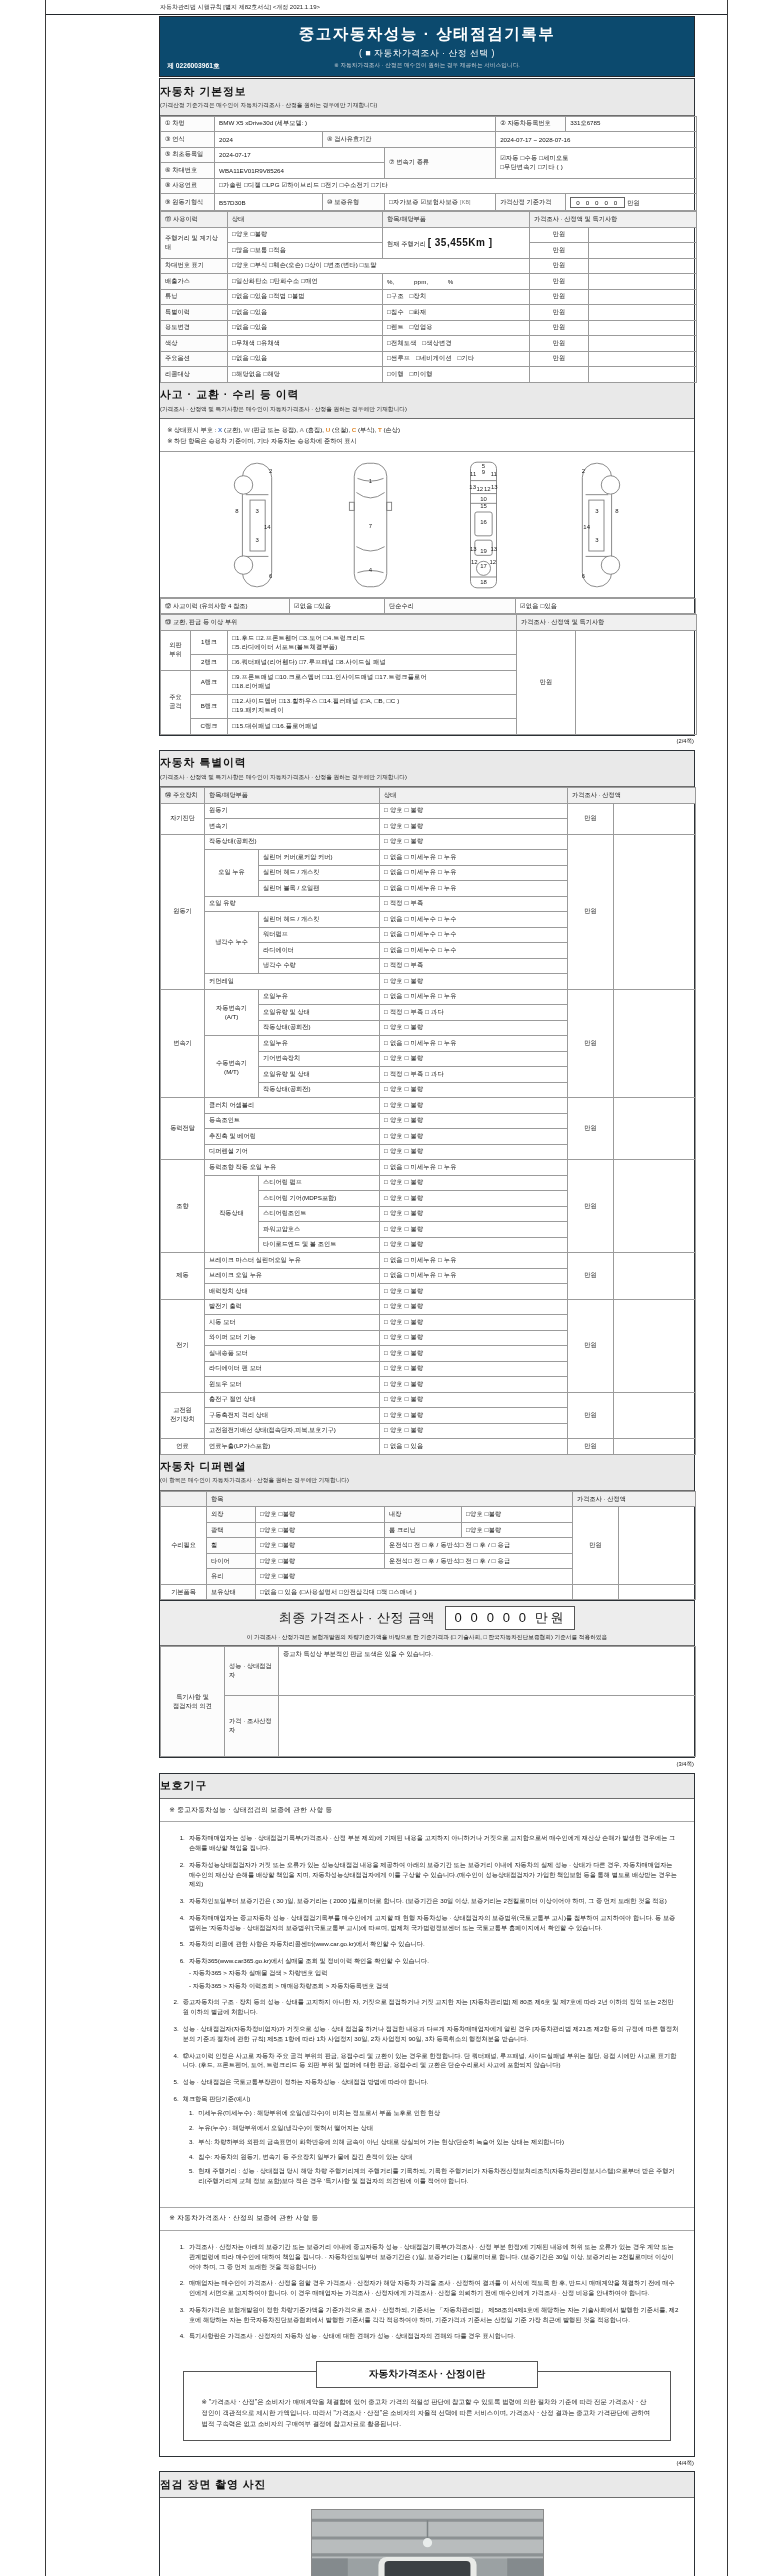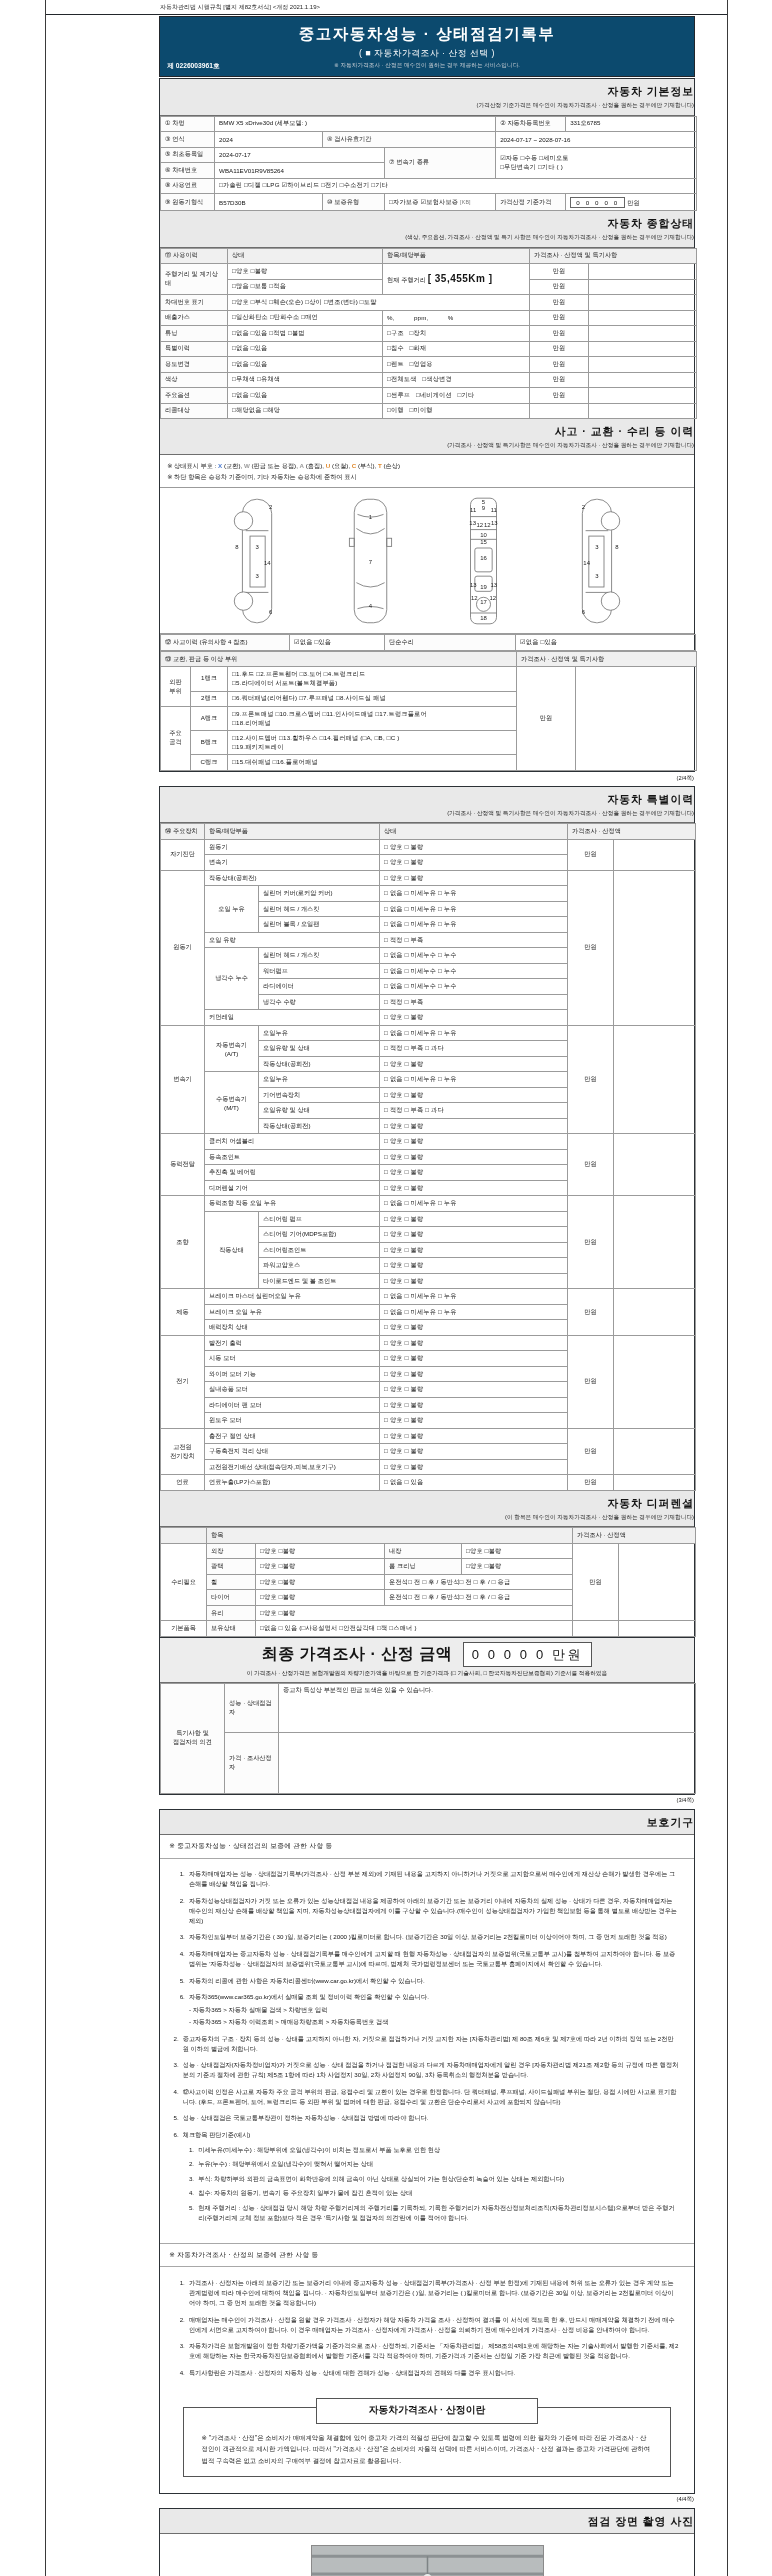--- a/index.html
+++ b/index.html
@@ -8,21 +8,21 @@
 .sheet{margin:0 45px;border-left:0.5px solid #3a3a3a;border-right:0.5px solid #3a3a3a;padding-bottom:8.2px;overflow:hidden}
 .col{width:536px;margin-left:113px}
 .form-ref{font-size:6px;color:#1d1d1d;padding:3.1px 1px 1.5px}
 .top-rule{border-top:1.5px solid #22262b;margin-bottom:1px}
 .masthead{position:relative;background:#0c4a6e;color:#fff;text-align:center;padding:6.7px 0 5.7px;border:0.5px solid #22262b}
 .masthead h1{margin:1px 0 2.6px;font-size:15.5px;letter-spacing:1.5px;font-weight:bold}
 .m-sub{font-size:8.8px;letter-spacing:0.5px}
 .m-note{font-size:5.7px;color:#ced3d8;margin-top:2.1px}
 .doc-no{position:absolute;left:7.2px;bottom:4.6px;font-size:6.7px;font-weight:bold}
 .panel{border:1px solid #2c3136;border-top-width:1.5px;border-bottom-width:1.5px;margin-top:1.5px;background:#fff}
-.band{background:#e9e9e9;border-bottom:0.5px solid #6e6e6e;text-align:right;padding:5.7px 0 4.6px}
+.band{background:#e9e9e9;border-bottom:0.5px solid #6e6e6e;text-align:left;padding:5.7px 0 4.6px}
 .band h2{margin:0;font-size:10.8px;letter-spacing:1px;font-weight:bold}
 .bsub{font-size:5.7px;margin-top:3.1px;color:#222}
 table{width:100%;border-collapse:collapse;table-layout:fixed}
 td,th{border:0.5px solid #9b9b9b;font-size:6.2px;padding:2.6px 4.1px;vertical-align:middle;word-break:break-all;height:15.5px}
 th{background:#f0f0f0;font-weight:normal;text-align:left}
 td.lbl{background:#fcfcfc}
 .chk{letter-spacing:0.2px}
 .pre{white-space:pre-wrap}
 .pre-line{white-space:pre-line;text-align:center}
 td.price{text-align:center}
@@ -33,21 +33,21 @@
 .box-digits{display:inline-block;border:0.5px solid #666;background:#fff;padding:1px 5.2px;letter-spacing:2.1px}
 .acc-notes{font-size:6.2px;padding:4.6px 7.2px;border-bottom:0.5px solid #9b9b9b;line-height:1.8}
 .diagrams{display:flex;justify-content:space-evenly;align-items:center;padding:8.2px 20.6px 7.2px;border-bottom:0.5px solid #9b9b9b;background:#fff}
 svg.dg{width:77px;height:130px}
 .outline{fill:none;stroke:#7a7a7a;stroke-width:1.6}
 .wheel{fill:#fff;stroke:#7a7a7a;stroke-width:1.6}
 .dg-num{font-size:11px;fill:#222;text-anchor:middle}
 .pagemark{text-align:right;font-size:5.7px;padding:2.6px 1px 2.1px}
 .final{background:#ededed;border-top:1px solid #2c3136;border-bottom:0.5px solid #6e6e6e;padding:4.6px 0 3.6px;text-align:center}
 .final-line{display:flex;justify-content:center;align-items:center;gap:10.3px}
-.final-label{font-size:16px;font-weight:bold;letter-spacing:0.5px}
+.final-label{font-size:13px;font-weight:normal;letter-spacing:0.5px}
 .final-box{border:0.5px solid #555;background:#fff;padding:2.1px 8.2px;font-size:13px;letter-spacing:2.6px}
 .final-note{font-size:5.7px;margin-top:3.6px}
 td.op{vertical-align:top;text-align:left;height:49px;font-size:6.2px}
 .n-head{font-size:6.7px;padding:6.7px 9.3px;border-bottom:0.5px solid #a8a8a8;letter-spacing:0.3px}
 .n-list{padding:4.1px 15.5px 9.3px;border-bottom:0.5px solid #a8a8a8}
 .n-list.last{border-bottom:none}
 .n-item{display:flex;gap:4.1px;margin:6.7px 0;font-size:6.2px;line-height:1.6}
 .n-item.outer{margin-left:-6.2px}
 .n-item.inner{margin:4.6px 0 4.6px 2.1px}
 .n-num{min-width:9.3px;text-align:right;flex:0 0 auto}
@@ -124,24 +124,20 @@
           <td class="lbl">⑨ 원동기형식</td>
           <td>B57D30B</td>
           <td class="lbl">⑩ 보증유형</td>
           <td class="chk"><span>□자가보증   ☑보험사보증</span> <span class="wtag">[KB]</span></td>
           <td class="lbl">가격산정 기준가격</td>
           <td><span class="box-digits">0 0 0 0 0</span> <span>만원</span></td>
         </tr>
       </tbody>
         </table>
 
-      <div class="band">
-        <h2>자동차 종합상태</h2>
-        <div class="bsub">(색상, 주요옵션, 가격조사 · 산정액 및 특기 사항은 매수인이 자동차가격조사 · 산정을 원하는 경우에만 기재합니다)</div>
-      </div>
       <table>
         <colgroup>
             <col style="width:67px">
             <col style="width:155px">
             <col style="width:147px">
             <col style="width:59px">
             <col style="width:108px">
           </colgroup>
         <tbody>
             <tr>

